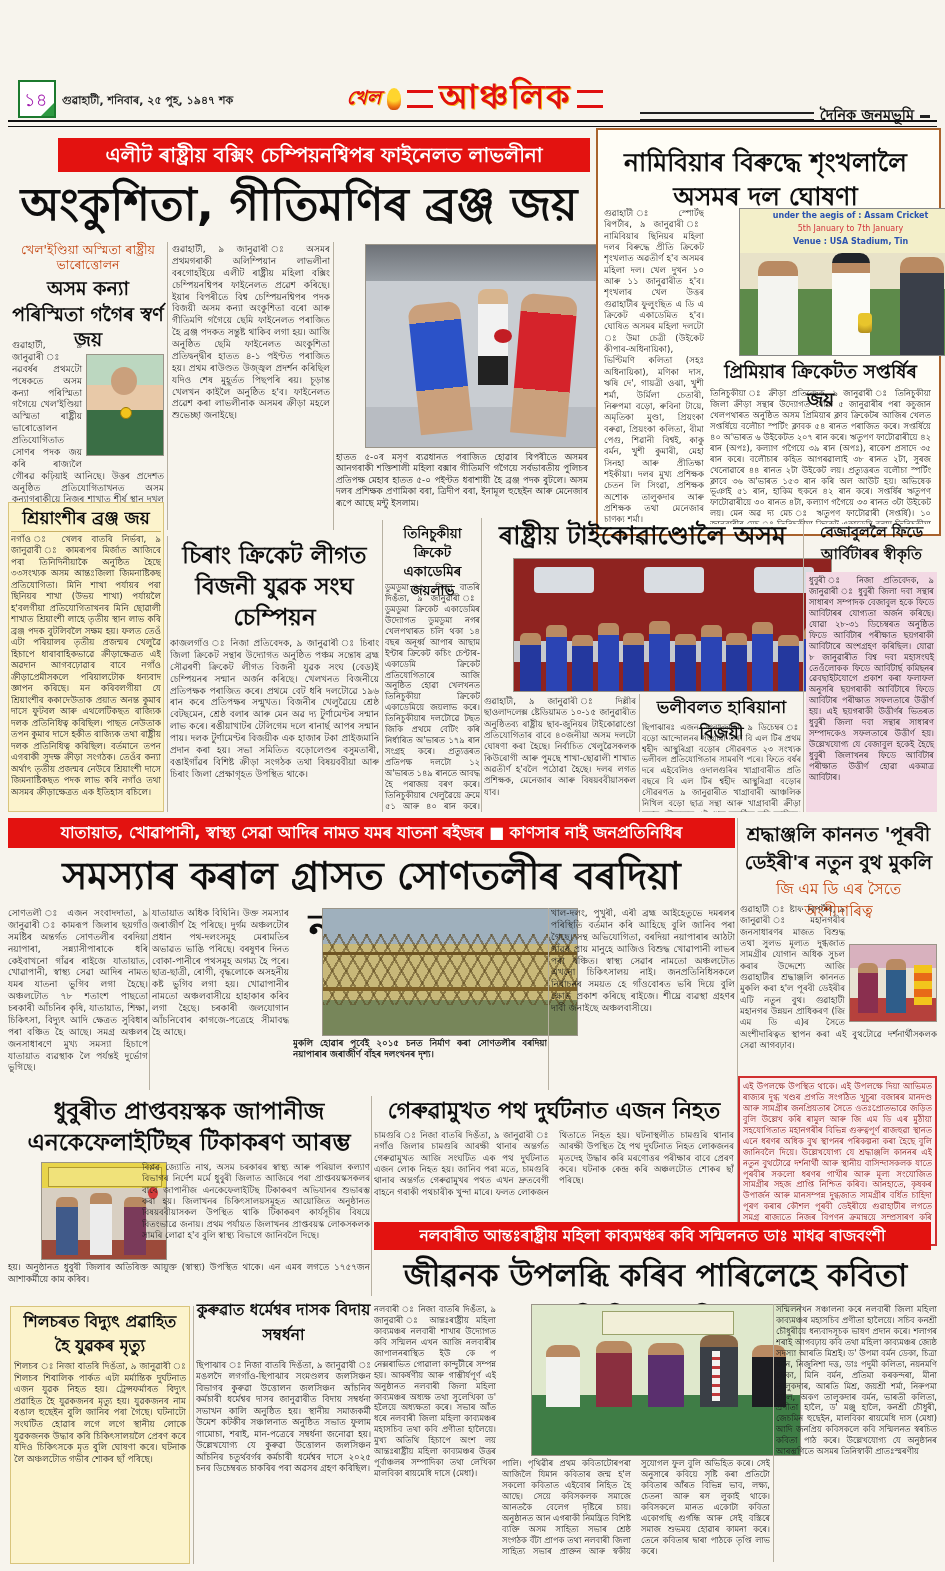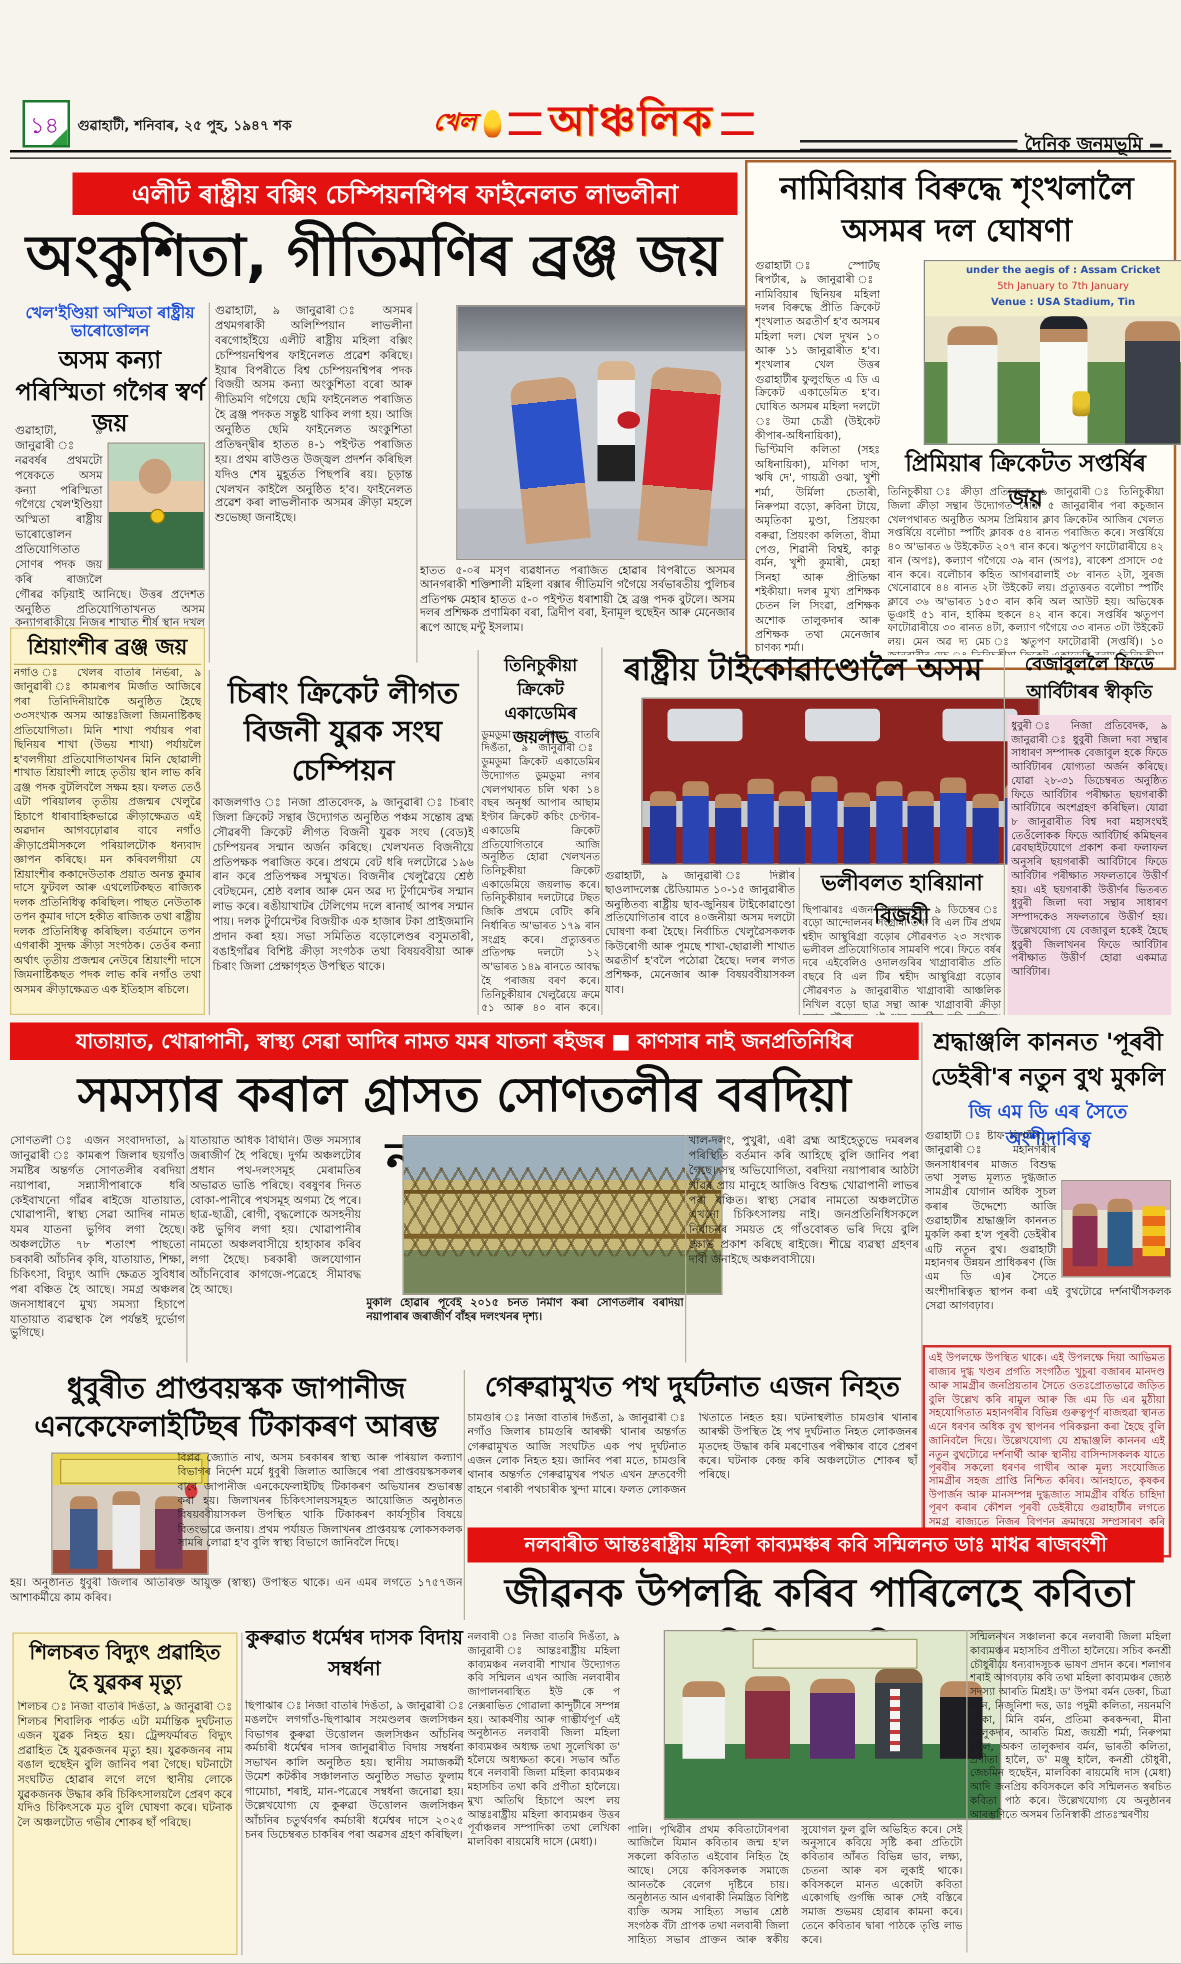--- a/index.html
+++ b/index.html
@@ -1,20 +1,20 @@
 <!DOCTYPE html>
 <html><head>
 <meta charset="utf-8">
 <style>
   html,body{margin:0;padding:0;background:#8a8a8a;}
   #page{position:relative;width:945px;height:1571px;background:#f7f4ed;font-family:"DejaVu Sans",sans-serif;overflow:hidden;margin:0 auto;box-shadow:0 0 6px rgba(0,0,0,.4);}
   .abs{position:absolute;}
   .hl{font-weight:bold;color:#0e0e0e;text-align:center;}
   .kicker{background:#e31210;color:#fff;font-weight:bold;text-align:center;overflow:hidden;}
-  .redtxt{color:#1d4ed8;font-weight:bold;text-align:center;}
+  .redtxt{color:#c2410c;font-weight:normal;text-align:center;}
   .body-txt{font-size:9px;line-height:1.32;text-align:justify;color:#1d1d1d;overflow:hidden;}
   .vline{position:absolute;width:1px;background:#b7b0a1;}
   .photo{position:absolute;overflow:hidden;border:1px solid #9a9488;margin-left:29px;}
   .cap{font-size:8.8px;line-height:1.3;text-align:justify;color:#141414;overflow:hidden;}
   .yellowbox{background:#fcf3cc;border:1px solid #d9c47c;}
   .pinkbox{background:#f3d9e4;}
   .fig{display:inline-block;border-radius:5px 5px 0 0;}
   .rule2{border-top:2.5px solid #111;border-bottom:1.2px solid #111;height:4px;}
 </style>
 </head>
@@ -65,21 +65,21 @@
     <span style="position:absolute;left:48px;top:58px;width:52px;height:130px;background:linear-gradient(#caa07c 0 14%,#2b52c8 14% 66%,#caa07c 66%);border-radius:12px 12px 0 0;transform:rotate(-6deg);"></span>
     <span style="position:absolute;left:150px;top:50px;width:56px;height:140px;background:linear-gradient(#caa07c 0 13%,#d5232b 13% 68%,#caa07c 68%);border-radius:12px 12px 0 0;transform:rotate(5deg);"></span>
     <span style="position:absolute;left:128px;top:84px;width:18px;height:14px;border-radius:50%;background:#c21d24;"></span>
   </div>
   <div class="abs cap" style="left:336px;top:452px;width:252px;height:78px;">হাতত ৫-০ৰ মসৃণ ব্যৱধানত পৰাজিত হোৱাৰ বিপৰীতে অসমৰ আনগৰাকী শক্তিশালী মহিলা বক্সাৰ গীতিমণি গগৈয়ে সৰ্বভাৰতীয় পুলিচৰ প্ৰতিপক্ষ মেহাৰ হাতত ৫-০ পইণ্টত ধৰাশায়ী হৈ ব্ৰঞ্জ পদক বুটলে। অসম দলৰ প্ৰশিক্ষক প্ৰণামিকা বৰা, ত্ৰিদীপ বৰা, ইনামূল হুছেইন আৰু মেনেজাৰ ৰূপে আছে মন্টু ইসলাম।</div>
 
   <div class="vline" style="left:167px;top:242px;height:288px;"></div>
   <div class="vline" style="left:333px;top:242px;height:288px;"></div>
 
   <div class="abs" style="left:596px;top:128px;width:341px;height:404px;border:2.5px solid #a9622c;background:#fffdf6;">
-    <div class="hl" style="position:absolute;left:4px;top:4px;width:327px;height:68px;font-size:25px;line-height:34px;">নামিবিয়াৰ বিৰুদ্ধে শৃংখলালৈ অসমৰ দল ঘোষণা</div>
+    <div class="hl" style="position:absolute;left:4px;top:16px;width:327px;height:68px;font-size:25px;line-height:34px;">নামিবিয়াৰ বিৰুদ্ধে শৃংখলালৈ অসমৰ দল ঘোষণা</div>
     <div class="body-txt" style="position:absolute;left:6px;top:78px;width:100px;height:316px;font-size:8.6px;">গুৱাহাটী ঃ স্পোৰ্টছ ৰিপৰ্টাৰ, ৯ জানুৱাৰী ঃ নামিবিয়াৰ ছিনিয়ৰ মহিলা দলৰ বিৰুদ্ধে প্ৰীতি ক্ৰিকেট শৃংখলাত অৱতীৰ্ণ হ'ব অসমৰ মহিলা দল। খেল দুখন ১০ আৰু ১১ জানুৱাৰীত হ'ব। শৃংখলাৰ খেল উত্তৰ গুৱাহাটীৰ ফুলুংছিত এ ডি এ ক্ৰিকেট একাডেমিত হ'ব। ঘোষিত অসমৰ মহিলা দলটো ঃ উমা চেত্ৰী (উইকেট কীপাৰ-অধিনায়িকা), ভিণ্টিমণি কলিতা (সহঃ অধিনায়িকা), মণিকা দাস, ঋষি দে', গায়ত্ৰী ওঝা, খুশী শৰ্মা, উৰ্মিলা চেতাৰী, নিৰুপমা বড়ো, ৰুবিনা টায়ে, অমৃতিকা মুণ্ডা, প্ৰিয়ংকা বৰুৱা, প্ৰিয়ংকা কলিতা, বীমা পেগু, শিৱানী বিশ্বই, কাকু বৰ্মন, খুশী কুমাৰী, মেহা সিনহা আৰু প্ৰীতিক্ষা শইকীয়া। দলৰ মুখ্য প্ৰশিক্ষক চেতন লি সিংৱা, প্ৰশিক্ষক অশোক তালুকদাৰ আৰু প্ৰশিক্ষক তথা মেনেজাৰ চাণক্য শৰ্মা।</div>
     <div class="photo" style="left:112px;top:78px;width:221px;height:146px;background:linear-gradient(#e8e2c8 0 55%,#5d8a4a 55%);border:1px solid #888;">
       <span style="position:absolute;left:0;top:0;width:100%;height:44px;background:#f3efc9;display:block;text-align:center;overflow:hidden;">
         <span style="display:block;font-size:8px;font-weight:bold;color:#2a52b0;line-height:13px;">under the aegis of : Assam Cricket</span>
         <span style="display:block;font-size:8px;font-weight:normal;color:#d2343c;line-height:13px;">5th January to 7th January</span>
         <span style="display:block;font-size:8px;font-weight:bold;color:#2a52b0;line-height:13px;">Venue : USA Stadium, Tin</span>
       </span>
       <span style="position:absolute;left:18px;top:52px;width:40px;height:94px;background:linear-gradient(#b98a62 0 16%,#f4f4f0 16%);border-radius:10px 10px 0 0;"></span>
       <span style="position:absolute;left:92px;top:44px;width:38px;height:102px;background:linear-gradient(#20242a 0 10%,#b98a62 10% 20%,#fbfbf6 20%);border-radius:10px 10px 0 0;"></span>
       <span style="position:absolute;left:160px;top:48px;width:44px;height:98px;background:linear-gradient(#b98a62 0 16%,#3a3f49 16%);border-radius:10px 10px 0 0;"></span>

